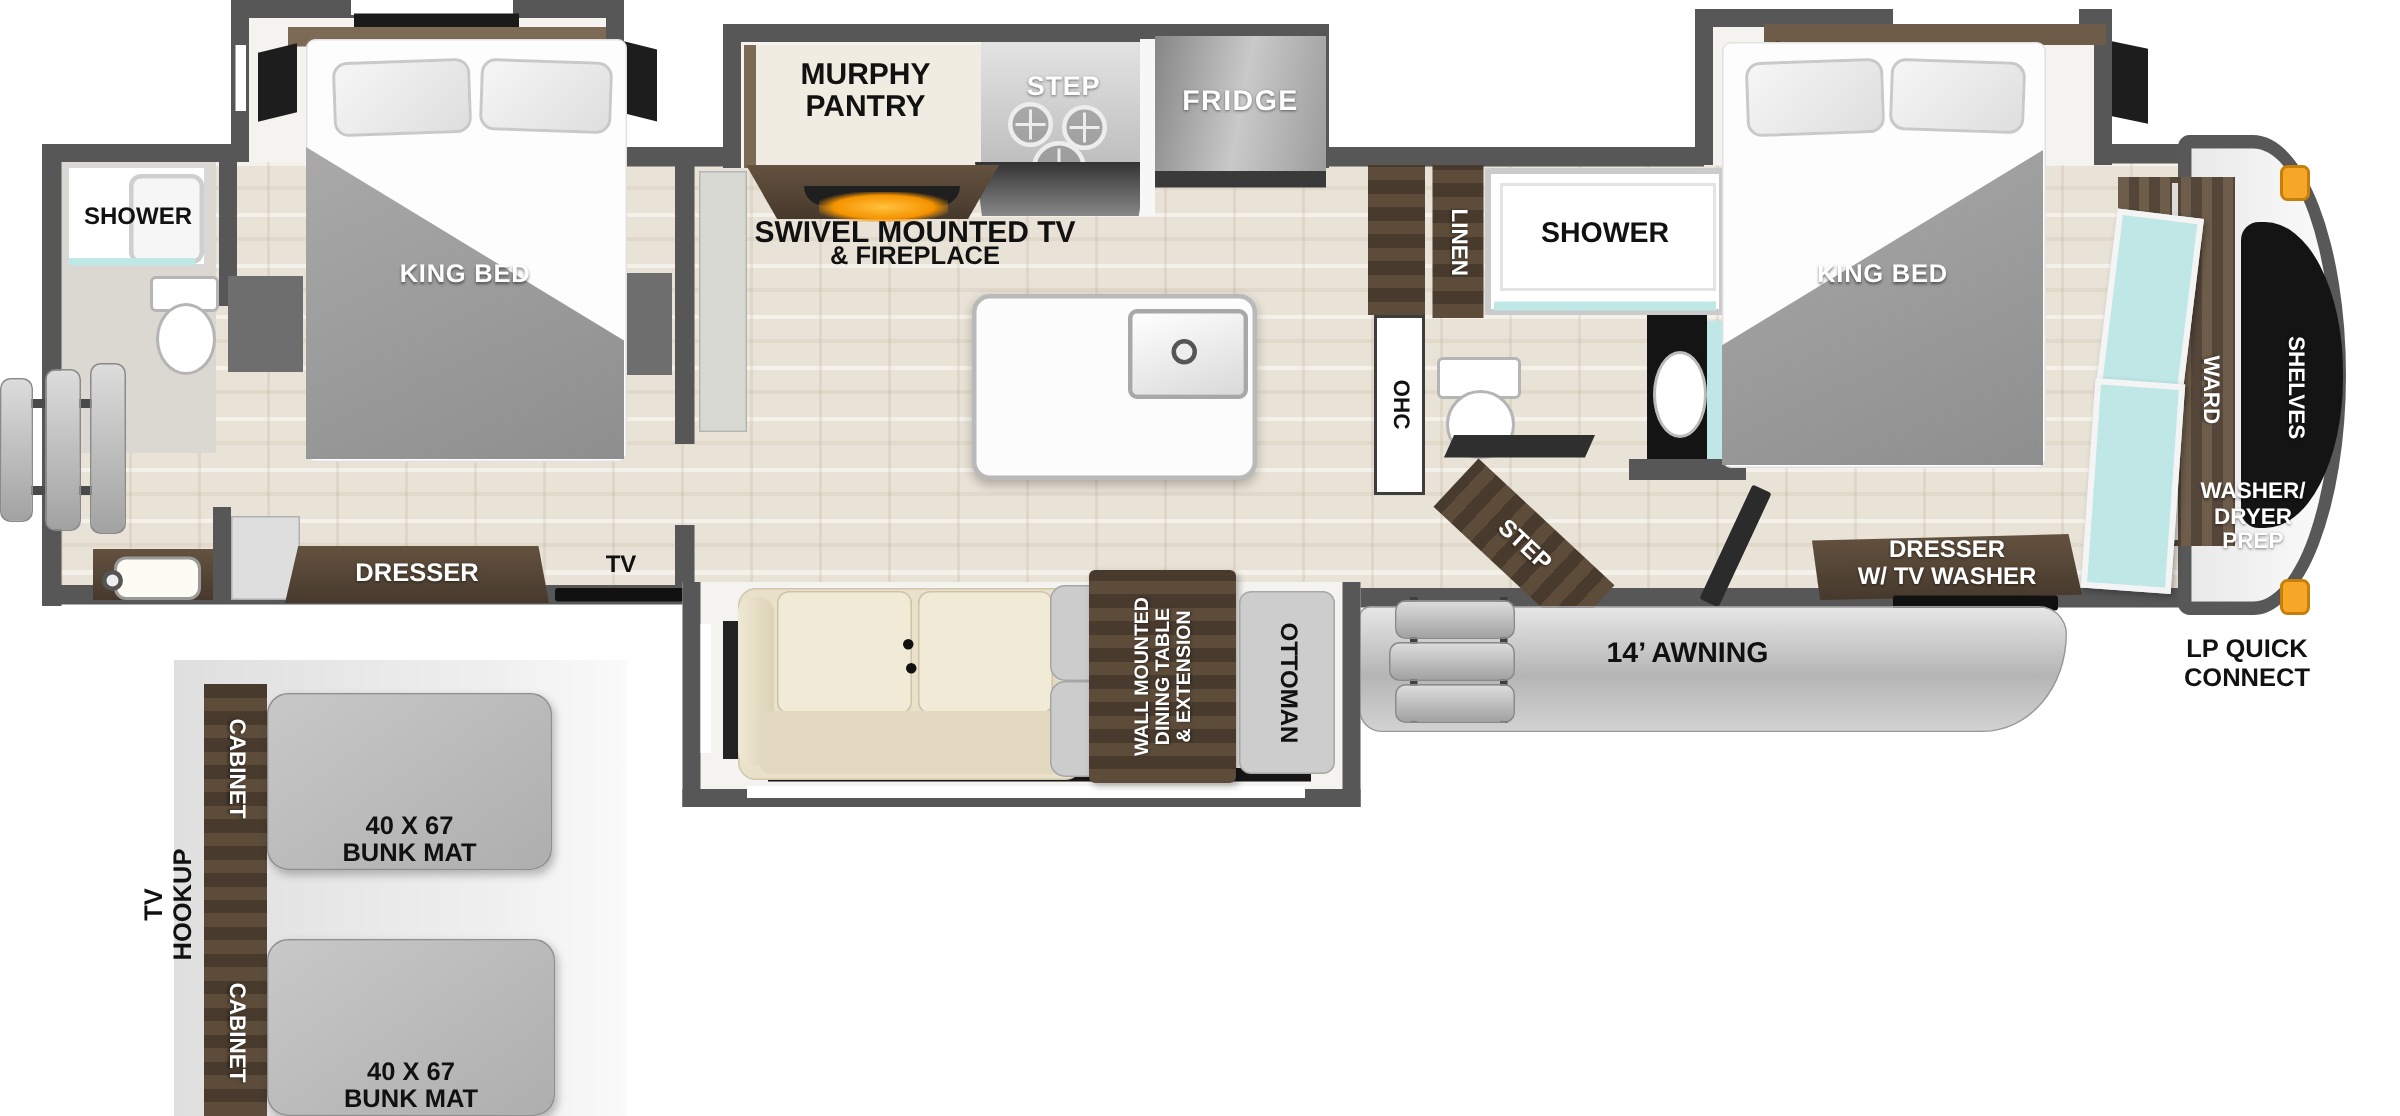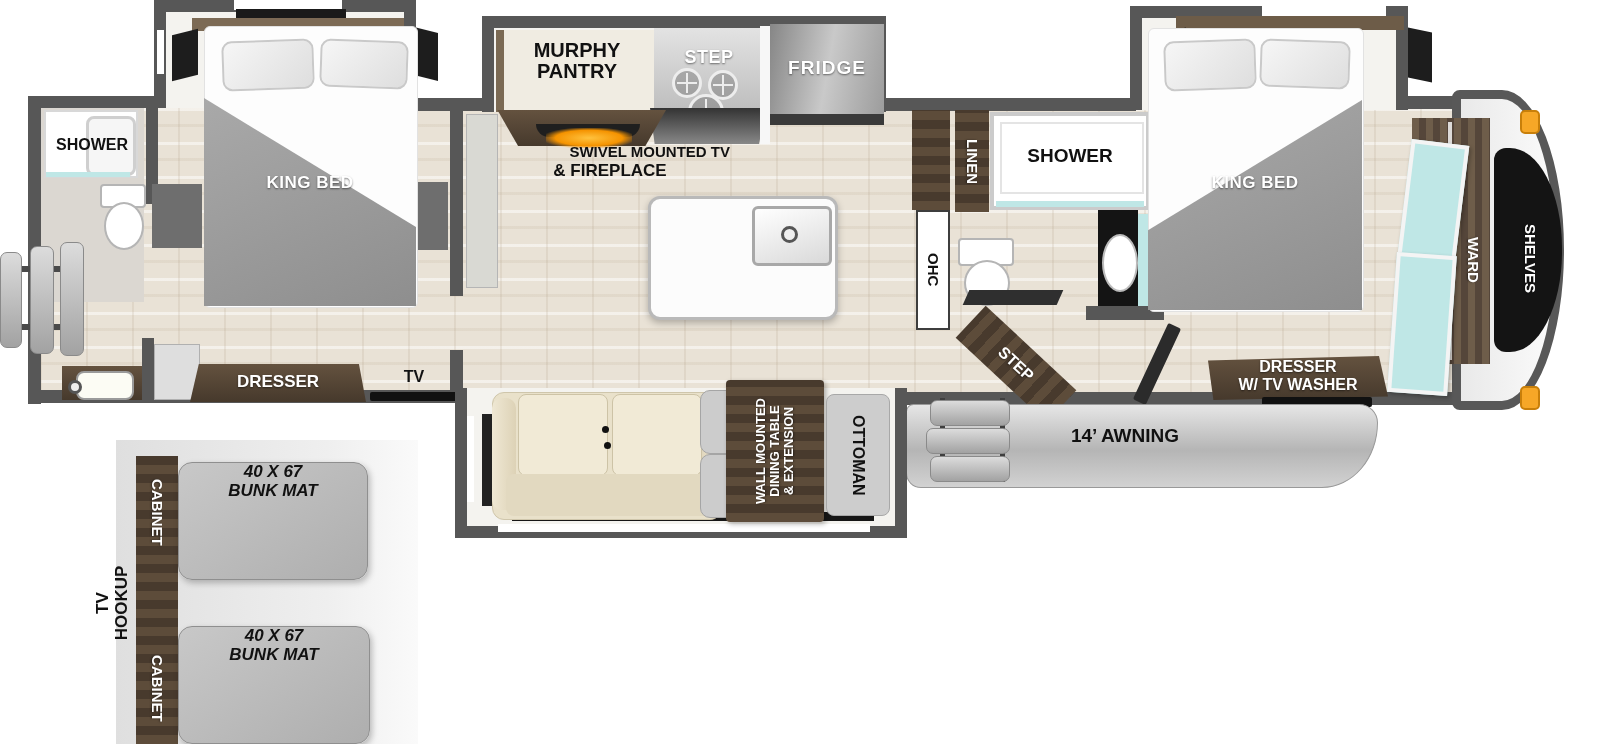--- a/index.html
+++ b/index.html
@@ -21,21 +21,21 @@
   .steel{background:linear-gradient(180deg,#dcdcdc,#a2a2a2);border:1px solid #8a8a8a;border-radius:7px;}
   .teal{background:#bfe7e6;}
   .slab{background:#6e6e6e;}
   .lbl{font-weight:bold;color:#111;text-align:center;line-height:1.1;}
   .lblw{font-weight:bold;color:#fff;text-align:center;line-height:1.1;text-shadow:0 1px 2px rgba(0,0,0,.5);}
   .vtd{writing-mode:vertical-rl;text-orientation:mixed;display:flex;align-items:center;justify-content:center;}
   .bed{background:#fdfdfd;border:1px solid #e2e2e2;border-radius:6px;}
   .pillow{background:linear-gradient(135deg,#f6f6f6,#dedede);border:2px solid #c9c9c9;border-radius:10px;}
   .blanket{background:linear-gradient(155deg,#a9a9a9,#8e8e8e);}
   .mat{background:linear-gradient(145deg,#c8c8c8,#aeaeae);border:1px solid #8f8f8f;border-radius:14px;
-       box-shadow:2px 3px 6px rgba(0,0,0,.25);display:flex;align-items:flex-start;justify-content:center;font-style:italic;}
+       box-shadow:2px 3px 6px rgba(0,0,0,.25);display:flex;align-items:flex-end;justify-content:center;}
   .burner{position:absolute;border:3px solid #ededed;border-radius:50%;background:rgba(70,70,70,.28);}
   .burner::before{content:"";position:absolute;left:50%;top:8%;bottom:8%;width:2px;margin-left:-1px;background:#ededed;}
   .burner::after{content:"";position:absolute;top:50%;left:8%;right:8%;height:2px;margin-top:-1px;background:#ededed;}
   .ring{border:3px solid #555;border-radius:50%;background:#eee;}
   .window{background:#1d1d1d;}
   .flex-c{display:flex;flex-direction:column;align-items:center;justify-content:center;}
 </style>
 </head>
 <body>
 
@@ -108,21 +108,21 @@
   <div class="burner" style="left:708px;top:70px;width:24px;height:24px;"></div>
   <div class="burner" style="left:688px;top:94px;width:30px;height:30px;"></div>
   <div class="abs" style="left:650px;top:108px;width:116px;height:36px;background:linear-gradient(180deg,#333,#888);clip-path:polygon(0 0,100% 0,94% 100%,4% 100%);"></div>
   <div class="abs" style="left:760px;top:26px;width:10px;height:118px;background:#f7f7f7;"></div>
   <div class="abs" style="left:770px;top:24px;width:114px;height:100px;background:linear-gradient(100deg,#868686,#c9c9c9 50%,#9b9b9b);"></div>
   <div class="abs lblw" style="left:770px;top:58px;width:114px;font-size:19px;letter-spacing:1px;">FRIDGE</div>
   <div class="abs" style="left:770px;top:114px;width:114px;height:11px;background:#3a3a3a;"></div>
   <div class="abs wood" style="left:494px;top:110px;width:172px;height:36px;clip-path:polygon(2% 0,100% 0,88% 100%,14% 100%);"></div>
   <div class="abs" style="left:536px;top:124px;width:104px;height:13px;background:#1f1f1f;border-radius:0 0 52px 52px;"></div>
   <div class="abs" style="left:546px;top:128px;width:86px;height:20px;background:radial-gradient(ellipse at center,#ffc23e,#f59300 55%,rgba(245,147,0,0) 78%);"></div>
-  <div class="abs lbl" style="left:490px;top:144px;width:240px;font-size:15px;text-align:right;">SWIVEL MOUNTED TV</div>
+  <div class="abs lbl" style="left:490px;top:144px;width:240px;font-size:20px;">SWIVEL MOUNTED TV</div>
   <div class="abs lbl" style="left:490px;top:162px;width:240px;font-size:17px;">&amp; FIREPLACE</div>
 
   <div class="abs" style="left:648px;top:196px;width:184px;height:118px;background:#fcfcfc;border:3px solid #b9b9b9;border-radius:12px;box-shadow:0 3px 7px rgba(0,0,0,.25);"></div>
   <div class="abs" style="left:752px;top:206px;width:74px;height:54px;background:linear-gradient(160deg,#fff,#d9d9d9);border:3px solid #a8a8a8;border-radius:6px;"></div>
   <div class="abs ring" style="left:781px;top:226px;width:11px;height:11px;"></div>
 
   <div class="abs wood-v" style="left:912px;top:110px;width:38px;height:100px;"></div>
   <div class="abs vtd" style="left:916px;top:210px;width:34px;height:120px;background:#fff;border:2px solid #3d3d3d;box-sizing:border-box;">
     <span class="lbl" style="font-size:15px;">OHC</span>
   </div>
@@ -171,22 +171,31 @@
   <div class="abs" style="left:1448px;top:122px;width:4px;height:238px;background:rgba(255,255,255,.8);"></div>
   <div class="abs teal" style="left:1404px;top:142px;width:50px;height:116px;border:4px solid #f4f4f4;transform:rotate(7deg);box-shadow:2px 2px 4px rgba(0,0,0,.3);"></div>
   <div class="abs teal" style="left:1392px;top:254px;width:52px;height:132px;border:4px solid #f4f4f4;transform:rotate(4deg);box-shadow:2px 2px 4px rgba(0,0,0,.3);"></div>
   <div class="abs" style="left:1494px;top:148px;width:68px;height:204px;background:#141414;border-radius:12px 52px 52px 12px / 12px 100px 100px 12px;"></div>
   <div class="abs vtd" style="left:1462px;top:216px;width:22px;height:88px;">
     <span class="lblw" style="font-size:15px;">WARD</span>
   </div>
   <div class="abs vtd" style="left:1518px;top:206px;width:24px;height:104px;">
     <span class="lblw" style="font-size:15px;">SHELVES</span>
   </div>
+  <div class="abs flex-c" style="left:1444px;top:320px;width:116px;font-size:15px;line-height:1.25;">
+    <span class="lblw">WASHER/</span>
+    <span class="lblw">DRYER</span>
+    <span class="lblw">PREP</span>
+  </div>
   <div class="abs" style="left:1520px;top:110px;width:16px;height:20px;background:#f6a727;border:2px solid #c87f0a;border-radius:5px;"></div>
   <div class="abs" style="left:1520px;top:386px;width:16px;height:20px;background:#f6a727;border:2px solid #c87f0a;border-radius:5px;"></div>
+  <div class="abs flex-c" style="left:1408px;top:424px;width:180px;font-size:17px;line-height:1.25;">
+    <span class="lbl">LP QUICK</span>
+    <span class="lbl">CONNECT</span>
+  </div>
 
   <div class="abs" style="left:906px;top:404px;width:470px;height:82px;background:linear-gradient(180deg,#e6e6e6,#b5b5b5 55%,#d2d2d2);border:1px solid #999;border-radius:8px 20px 60px 16px / 8px 20px 70px 16px;"></div>
   <div class="abs lbl" style="left:1040px;top:426px;width:170px;font-size:19px;">14’ AWNING</div>
   <div class="abs white" style="left:894px;top:404px;width:12px;height:110px;"></div>
   <div class="abs" style="left:940px;top:398px;width:5px;height:84px;background:#3f3f3f;"></div>
   <div class="abs" style="left:1000px;top:398px;width:5px;height:84px;background:#3f3f3f;"></div>
   <div class="abs steel" style="left:930px;top:400px;width:78px;height:24px;"></div>
   <div class="abs steel" style="left:926px;top:428px;width:82px;height:24px;"></div>
   <div class="abs steel" style="left:930px;top:456px;width:78px;height:24px;"></div>
 

